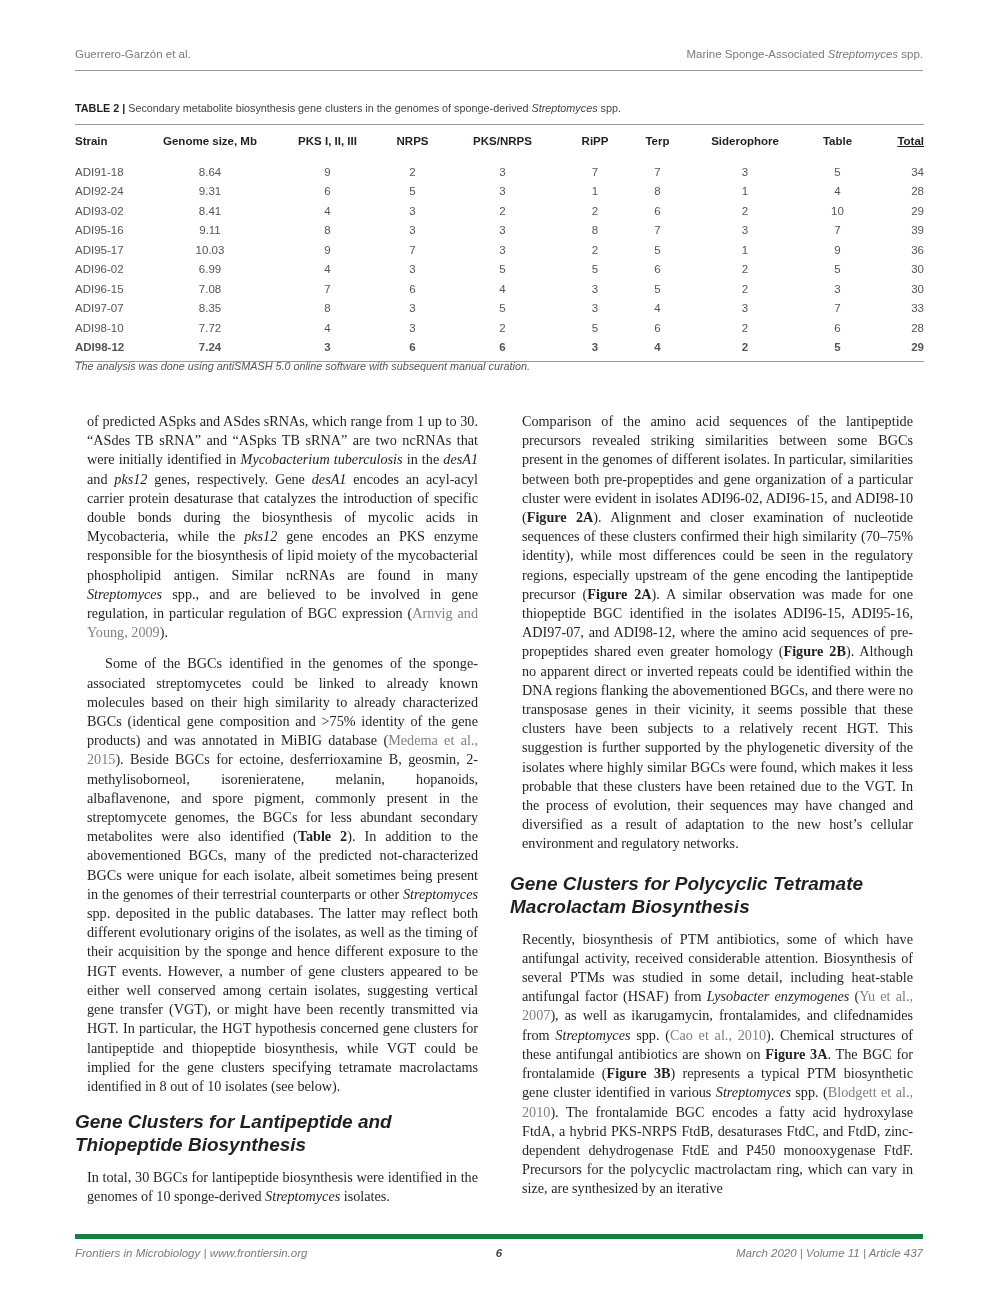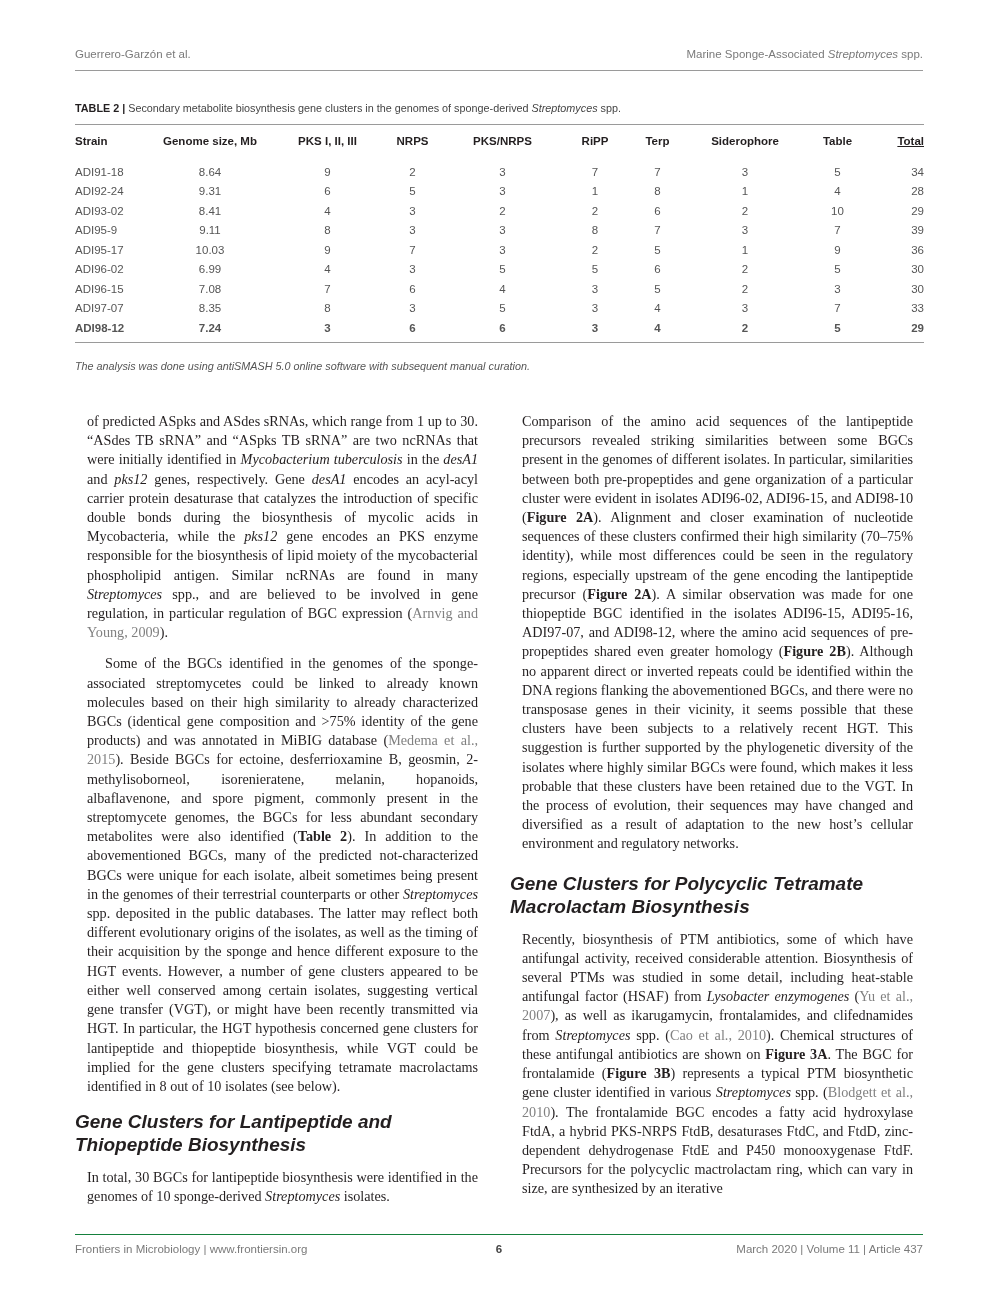--- a/index.html
+++ b/index.html
@@ -30,21 +30,21 @@
   .col.left { left: 75px; }
   .col.right { left: 510px; }
   .col p { margin: 12px; }
   .col p.indent { text-indent: 18px; }
   .col .ref { color: #808080; }
   .col i { font-style: italic; }
   .col b { font-weight: bold; }
 
   .section-heading { font-family: "Liberation Sans", "DejaVu Sans", sans-serif; font-weight: bold; font-size: 19px; line-height: 23px; margin: 16px 0 2px 0; color: #231f20; text-align: left; font-style: italic; }
 
-  .footer { position: absolute; left: 75px; right: 77px; top: 1234px; border-top: 1px solid #15803d; font-size: 11.5px; color: #7a7a7a; height: 24px; }
+  .footer { position: absolute; left: 75px; right: 77px; top: 1234px; border-top: 5px solid #15803d; font-size: 11.5px; color: #7a7a7a; height: 24px; font-style: italic; }
   .footer .left { position: absolute; left: 0; top: 8px; }
   .footer .center { position: absolute; left: 0; right: 0; top: 8px; text-align: center; font-weight: bold; color: #444; }
   .footer .right { position: absolute; right: 0; top: 8px; }
 </style>
 </head>
 <body>
 
 <div class="running-head sans">
   <span class="left">Guerrero-Garzón et al.</span>
   <span class="right"><span>Marine Sponge-Associated </span><i>Streptomyces</i><span> spp.</span></span>
@@ -112,21 +112,21 @@
         <td>4</td>
         <td>3</td>
         <td>2</td>
         <td>2</td>
         <td>6</td>
         <td>2</td>
         <td>10</td>
         <td>29</td>
       </tr>
       <tr>
-        <td>ADI95-9</td>
+        <td>ADI95-16</td>
         <td>9.11</td>
         <td>8</td>
         <td>3</td>
         <td>3</td>
         <td>8</td>
         <td>7</td>
         <td>3</td>
         <td>7</td>
         <td>39</td>
       </tr>
@@ -170,20 +170,32 @@
         <td>ADI97-07</td>
         <td>8.35</td>
         <td>8</td>
         <td>3</td>
         <td>5</td>
         <td>3</td>
         <td>4</td>
         <td>3</td>
         <td>7</td>
         <td>33</td>
+      </tr>
+      <tr>
+        <td>ADI98-10</td>
+        <td>7.72</td>
+        <td>4</td>
+        <td>3</td>
+        <td>2</td>
+        <td>5</td>
+        <td>6</td>
+        <td>2</td>
+        <td>6</td>
+        <td>28</td>
       </tr>
       <tr>
         <td>ADI98-12</td>
         <td>7.24</td>
         <td>3</td>
         <td>6</td>
         <td>6</td>
         <td>3</td>
         <td>4</td>
         <td>2</td>

